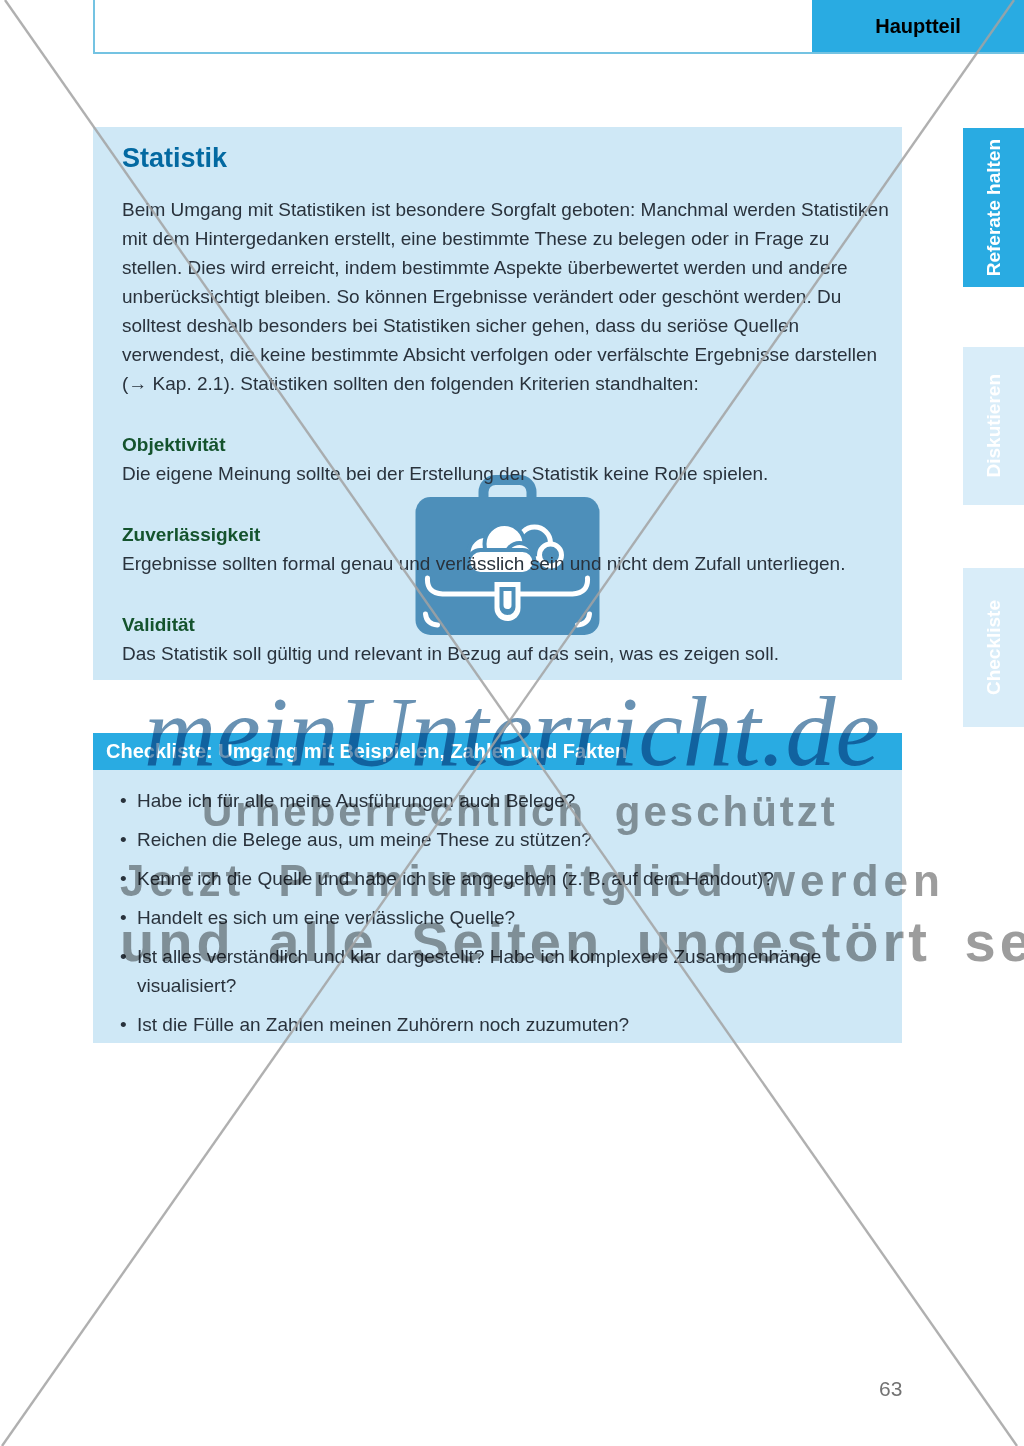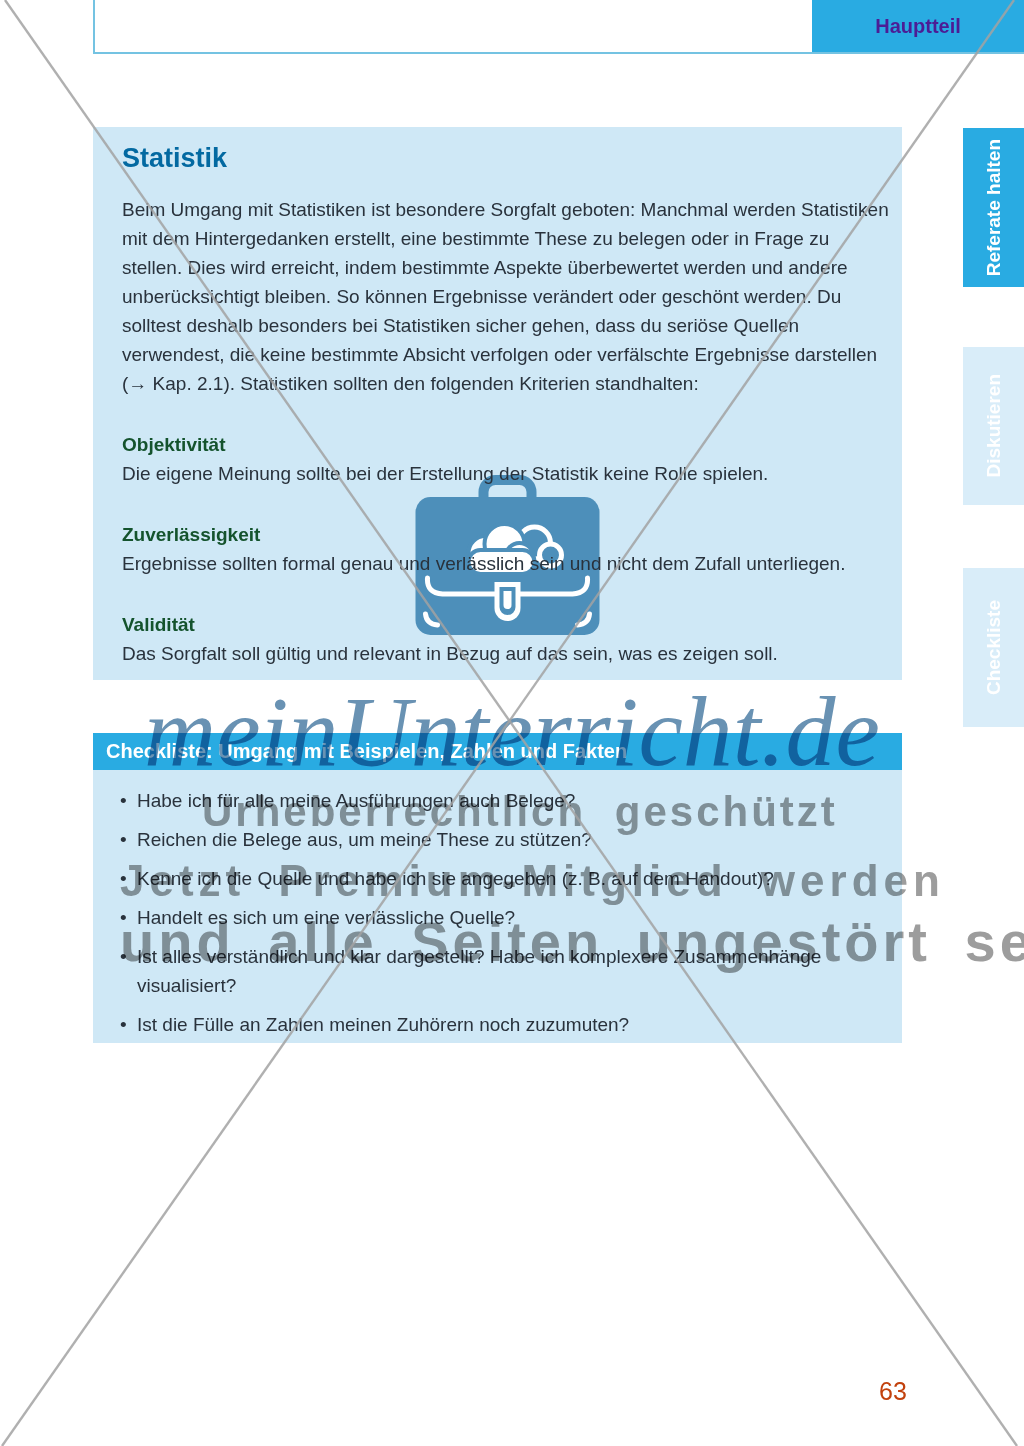--- a/index.html
+++ b/index.html
@@ -8,21 +8,21 @@
     background:#fff;font-family:"Liberation Sans",sans-serif;
   }
   
   .page-frame{
     position:absolute;left:93px;top:-30px;width:929px;height:82px;
     background:#fff;border-left:2px solid #74c3e2;border-bottom:2px solid #74c3e2;
     z-index:2;
   }
   .header-tab{
     position:absolute;left:812px;top:0;width:212px;height:52px;
-    background:#29abe2;color:#4c1d95;font-weight:bold;font-size:20px;
+    background:#29abe2;color:#000000;font-weight:bold;font-size:20px;
     display:flex;align-items:center;justify-content:center;z-index:3;
   }
   
   .side-tab{
     position:absolute;left:963px;width:61px;z-index:2;
     display:flex;align-items:center;justify-content:center;
     font-weight:bold;font-size:19px;color:#fff;
   }
   .side-tab span{writing-mode:vertical-rl;transform:rotate(180deg);white-space:nowrap;}
   .side-tab.active{background:#29abe2;top:128px;height:159px;}
@@ -65,21 +65,21 @@
   .wm-brand{
     left:50%;top:682px;transform:translateX(-50%);
     font-family:Liberation Serif, serif;font-style:italic;
     font-size:100px;line-height:1;color:#4e7fa6;opacity:.85;
   }
   .wm-gray{font-weight:bold;color:#8f8f8f;opacity:.88;line-height:1;}
   .wm-g1{left:202px;top:791px;font-size:42px;letter-spacing:3px;word-spacing:14px;}
   .wm-g2{left:120px;top:859px;font-size:44px;letter-spacing:5px;word-spacing:16px;}
   .wm-g3{left:120px;top:914px;font-size:56px;letter-spacing:4px;word-spacing:14px;}
   
-  .page-number{position:absolute;left:879px;top:1377px;font-size:25px;color:#c2410c;z-index:4;}
+  .page-number{position:absolute;left:879px;top:1377px;font-size:21px;color:#737373;z-index:4;}
   
   .strike{position:absolute;left:0;top:0;width:1024px;height:1446px;z-index:40;pointer-events:none;}
 </style>
 </head>
 <body>
 
 <div class="page">
 
   <div class="page-frame"></div>
 
@@ -99,21 +99,21 @@
 
   <div class="main-box">
     <div class="content">
       <h1>Statistik</h1>
       <p>Beim Umgang mit Statistiken ist besondere Sorgfalt geboten: Manchmal werden Statistiken mit dem Hintergedanken erstellt, eine bestimmte These zu belegen oder in Frage zu stellen. Dies wird erreicht, indem bestimmte Aspekte überbewertet werden und andere unberücksichtigt bleiben. So können Ergebnisse verändert oder geschönt werden. Du solltest deshalb besonders bei Statistiken sicher gehen, dass du seriöse Quellen verwendest, die keine bestimmte Absicht verfolgen oder verfälschte Ergebnisse darstellen (→ Kap. 2.1). Statistiken sollten den folgenden Kriterien standhalten:</p>
       <h3>Objektivität</h3>
       <p>Die eigene Meinung sollte bei der Erstellung der Statistik keine Rolle spielen.</p>
       <h3>Zuverlässigkeit</h3>
       <p>Ergebnisse sollten formal genau und verlässlich sein und nicht dem Zufall unterliegen.</p>
       <h3>Validität</h3>
-      <p>Das Sorgfalt soll gültig und relevant in Bezug auf das sein, was es zeigen soll.</p>
+      <p>Das Statistik soll gültig und relevant in Bezug auf das sein, was es zeigen soll.</p>
     </div>
   </div>
 
   <div class="briefcase">
     <svg viewBox="0 0 200 172" width="205" height="172" aria-hidden="true">
       <rect x="76" y="10" width="48" height="34" rx="12" fill="none" stroke="#4d8fba" stroke-width="10"></rect>
       <rect x="8" y="27" width="184" height="138" rx="15" fill="#4d8fba"></rect>
       <g stroke="#fff" stroke-width="5" fill="#4d8fba">
         <circle cx="127" cy="73" r="16"></circle>
         <circle cx="143" cy="85" r="11"></circle>

